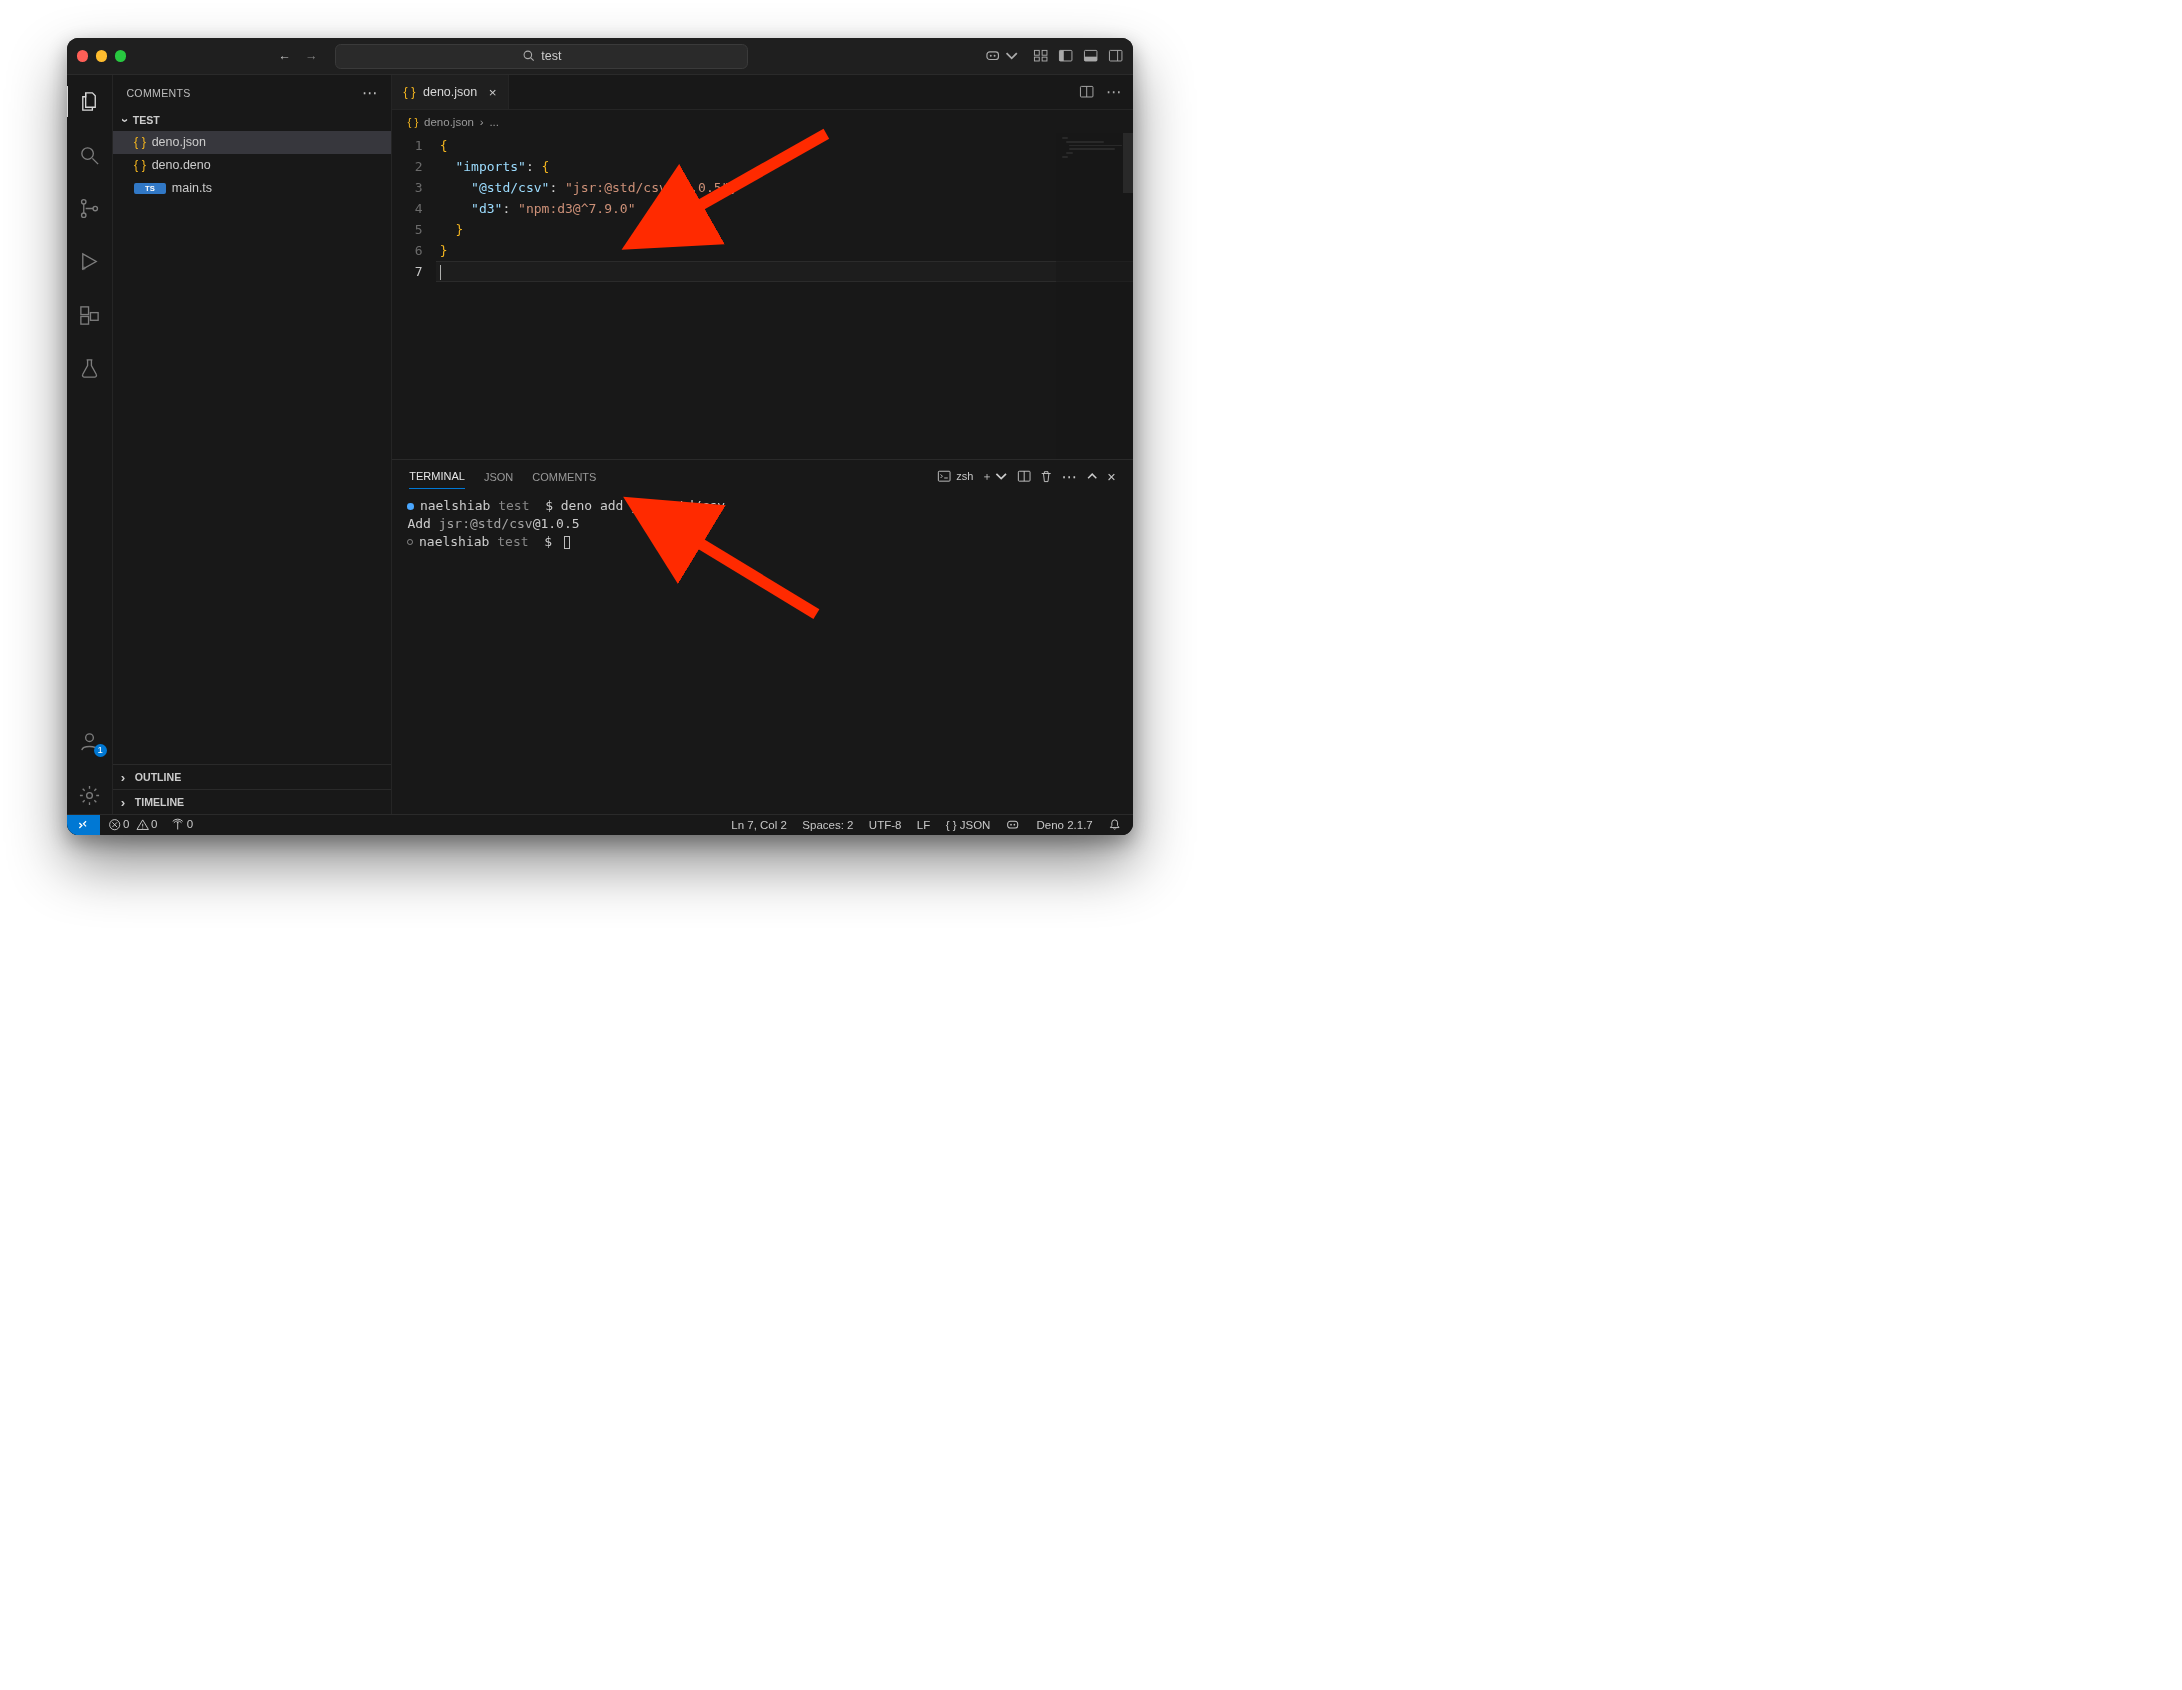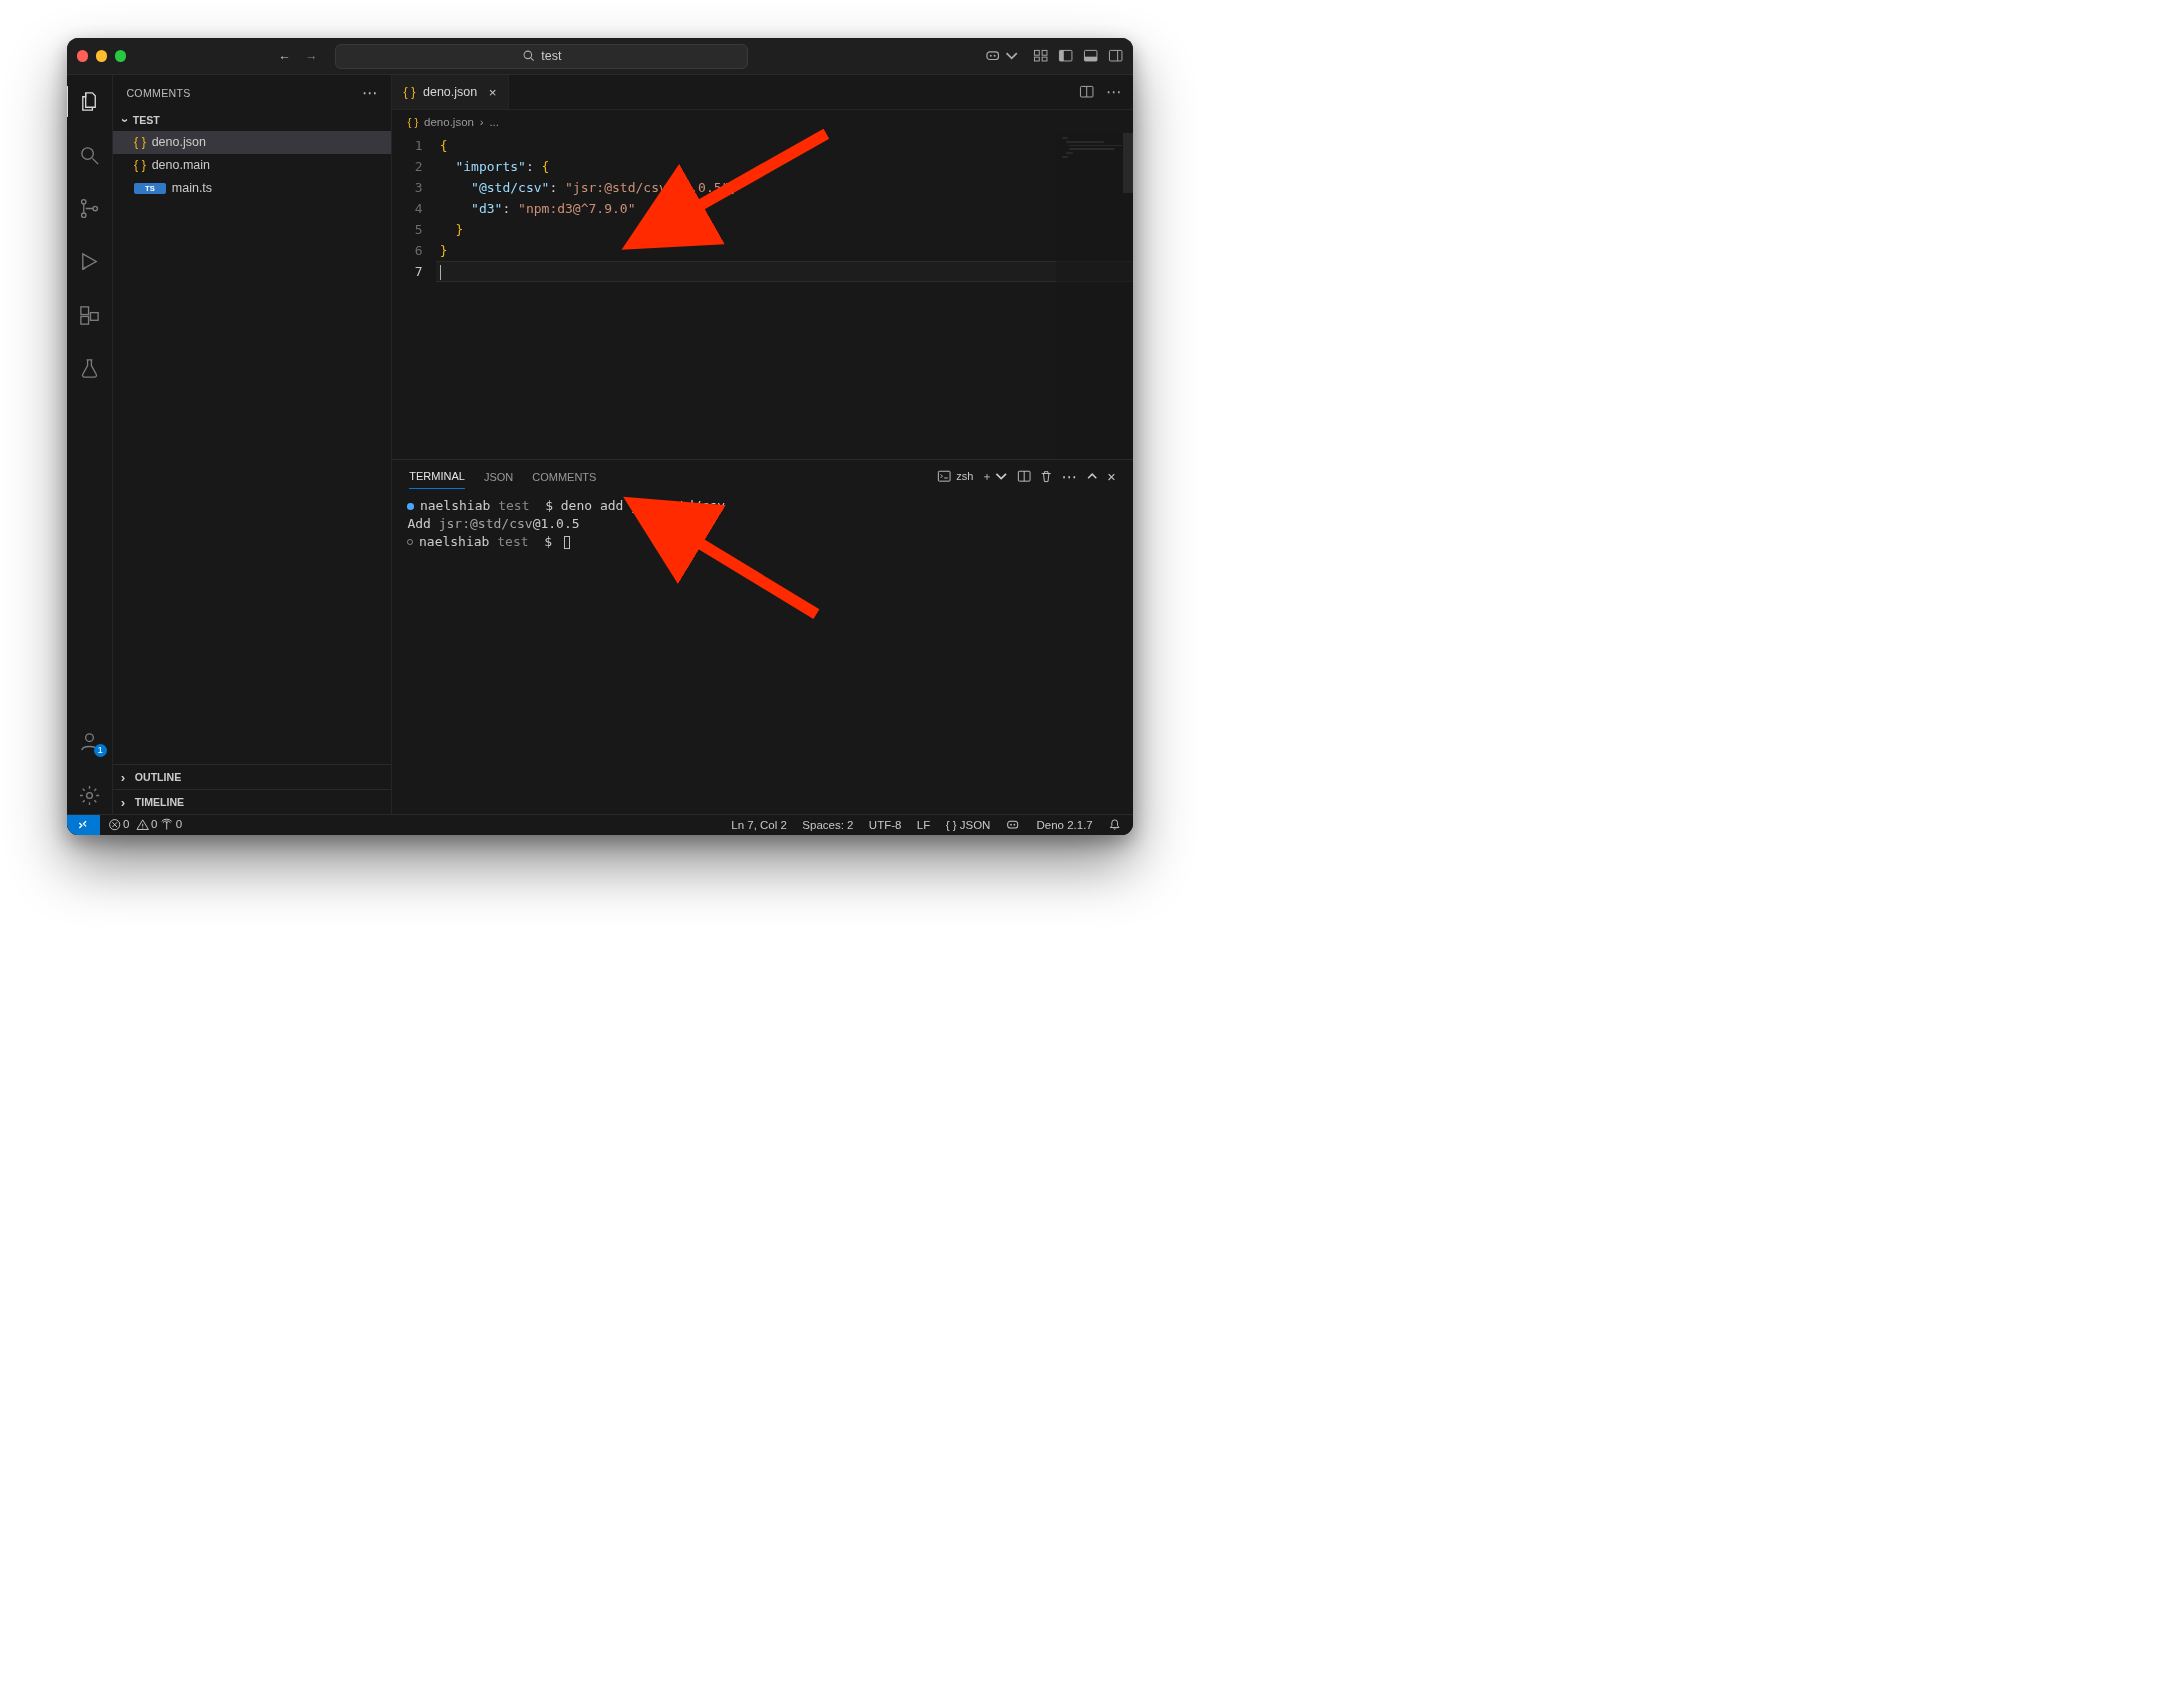--- a/index.html
+++ b/index.html
@@ -201,21 +201,21 @@
   .statusbar {
     height: 21px; background: #181818; border-top: 1px solid #2a2a2a;
     display: flex; align-items: center; font-size: 11.5px; color: #c8c8c8;
     padding-right: 9.6px;
   }
   .remote {
     width: 33px; height: 21px; background: #0078d4; color: #fff;
     display: flex; align-items: center; justify-content: center; font-size: 12.5px;
     margin-right: 7.7px;
   }
-  .statusbar .sb-left { display: flex; gap: 3px; align-items: center; }
+  .statusbar .sb-left { display: flex; gap: 14px; align-items: center; }
   .statusbar .sb-right { margin-left: auto; display: flex; gap: 15.4px; align-items: center; }
   .statusbar svg { width: 13.4px; height: 13.4px; vertical-align: middle; margin-right: 1.9px;}
 
   
   .arrow {
     position: absolute; pointer-events: none; color: #ff2a00;
   }
   .arrow svg { width: 100%; height: 100%; overflow: visible; }
 
   .chev::before { content: "›"; display:inline-block; transform: rotate(90deg); font-size: 13.4px; margin-right: 1.9px;}
@@ -343,21 +343,21 @@
         <span class="chev"></span>
           <span>TEST</span>
       </div>
       <div class="files">
         <div class="file-row selected">
           <span class="json-icon">{ }</span>
           <span>deno.json</span>
         </div>
         <div class="file-row">
           <span class="json-icon">{ }</span>
-          <span>deno.main</span>
+          <span>deno.deno</span>
         </div>
         <div class="file-row">
           <span class="ts-icon">TS</span>
           <span>main.ts</span>
         </div>
       </div>
       <div class="sidebar-bottom">
         <div class="panel">
             <span class="chevr"></span>
             <span>OUTLINE</span>

